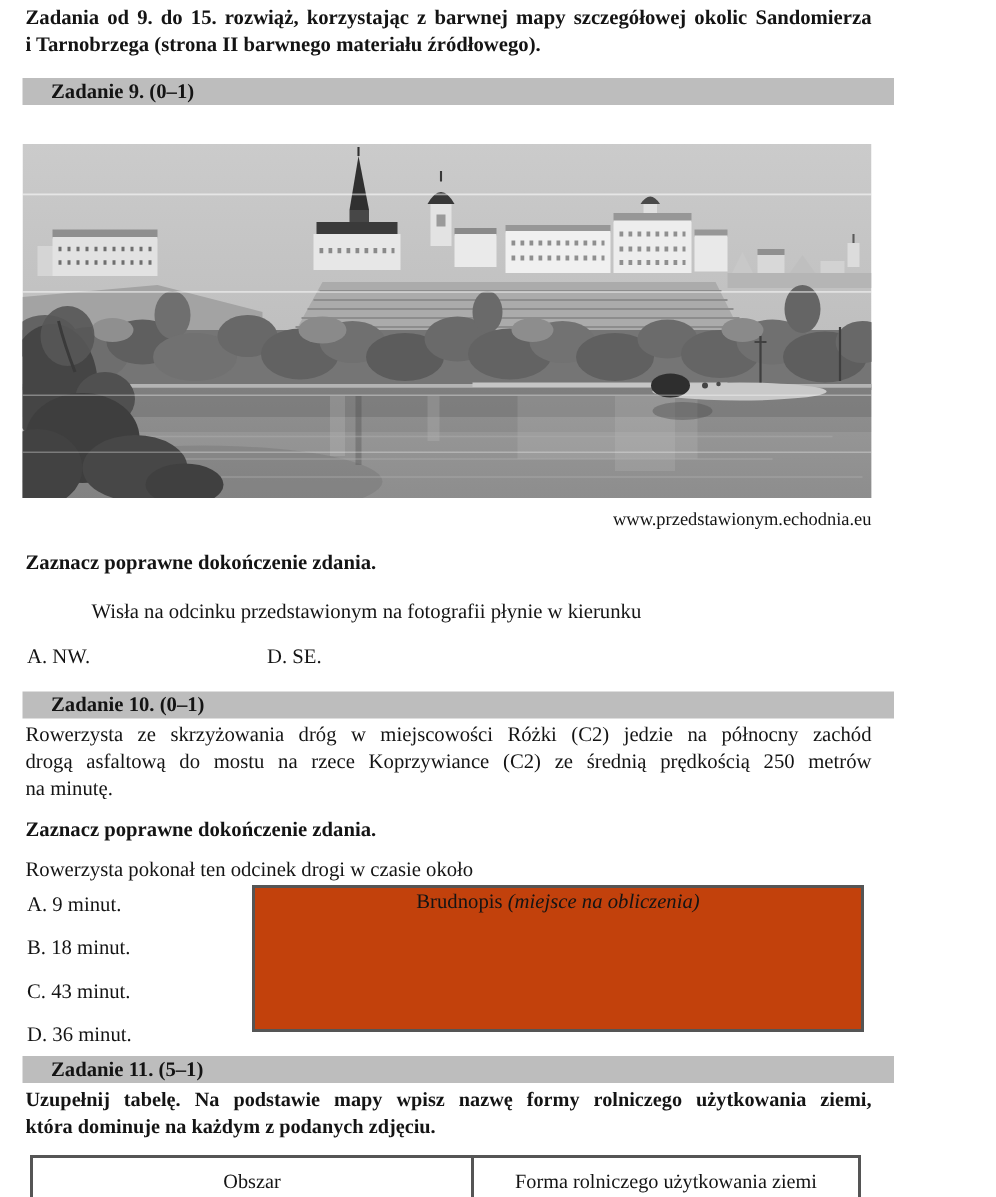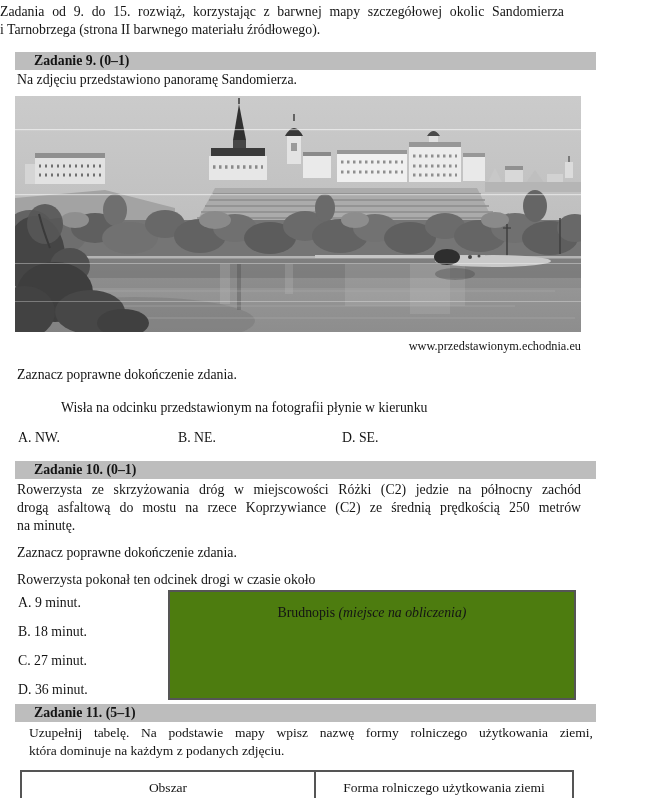--- a/index.html
+++ b/index.html
@@ -3,56 +3,55 @@
 <meta charset="utf-8">
 <style>
   html,body { margin:0; padding:0; background:#ffffff; }
   .page {
     position:relative; width:664px; height:798px; background:#ffffff;
     overflow:hidden; font-family:"Liberation Serif","DejaVu Serif",serif;
     font-size:13.8px; color:#141414; line-height:17.5px;
   }
   .abs { position:absolute; }
   .jline { white-space:nowrap; text-align-last:justify; }
-  .bold { font-weight:normal; }
+  .bold { font-weight:bold; }
   .task-bar {
     background:#bdbdbd; height:18px; line-height:18px;
     font-weight:bold; padding-left:19px; font-size:13.8px;
   }
   .caption { font-size:12.3px; text-align:right; }
   .opts-grid { display:grid; grid-template-columns:160px 164px 160px auto; }
   .opt-line { height:29px; }
   .scratch-box {
-    border:2px solid #555555; width:404px; height:94px; background:#4d7c0f;
-    text-align:center; padding-top:12px;
+    border:2px solid #555555; width:404px; height:94px; background:#c2410c;
+    text-align:center; padding-top:0;
   }
   .scratch-box .it { font-style:italic; }
   table.ans {
     border-collapse:collapse; width:554px; table-layout:fixed;
   }
   table.ans td {
     border:2px solid #555555; height:40px; vertical-align:top;
     text-align:center; padding-top:7px; font-size:13.5px;
   }
   td.col-obszar { width:290px; }
 </style>
 </head>
 <body>
 
 <div class="page">
 
-  <div class="abs" style="left:0; top:3px; width:564px;">
+  <div class="abs" style="left:17px; top:3px; width:564px;font-weight:bold;">
     <div class="jline">Zadania od 9. do 15. rozwiąż, korzystając z barwnej mapy szczegółowej okolic Sandomierza</div>
     <div>i Tarnobrzega (strona II barwnego materiału źródłowego).</div>
   </div>
 
   <div class="abs task-bar" style="left:15px; top:52px; width:562px;">
     <span>Zadanie 9. (0–1)</span>
   </div>
-  <div class="abs" style="left:17px; top:71px;">Na zdjęciu przedstawiono panoramę Sandomierza.</div>
 
   <div class="abs" style="left:15px; top:96px; width:566px; height:236px;">
     <svg width="566" height="236" viewBox="0 0 566 236" xmlns="http://www.w3.org/2000/svg">
       <defs>
         <linearGradient id="skyg" x1="0" y1="0" x2="0" y2="1">
           <stop offset="0" stop-color="#cbcbcb"></stop>
             <stop offset="1" stop-color="#b5b5b5"></stop>
         </linearGradient>
         <linearGradient id="watg" x1="0" y1="0" x2="0" y2="1">
           <stop offset="0" stop-color="#9b9b9b"></stop>
@@ -188,51 +187,50 @@
     </svg>
   </div>
 
   <div class="abs caption" style="left:17px; top:338px; width:564px;">www.przedstawionym.echodnia.eu</div>
 
   <div class="abs bold" style="left:17px; top:366px;">Zaznacz poprawne dokończenie zdania.</div>
   <div class="abs" style="left:17px; top:399px;margin-left:44px;">Wisła na odcinku przedstawionym na fotografii płynie w kierunku</div>
 
   <div class="abs opts-grid" style="left:18px; top:429px; width:563px;">
     <div><span>A.</span> <span>NW.</span></div>
-    <div><span>B.</span> <span>NE.</span></div>
     <div><span>D.</span> <span>SE.</span></div>
   </div>
 
   <div class="abs task-bar" style="left:15px; top:461px; width:562px;">
     <span>Zadanie 10. (0–1)</span>
   </div>
   <div class="abs" style="left:17px; top:481px; width:564px; line-height:18px;">
     <div class="jline">Rowerzysta ze skrzyżowania dróg w miejscowości Różki (C2) jedzie na północny zachód</div>
     <div class="jline">drogą asfaltową do mostu na rzece Koprzywiance (C2) ze średnią prędkością 250 metrów</div>
     <div>na minutę.</div>
   </div>
   <div class="abs bold" style="left:17px; top:544px;">Zaznacz poprawne dokończenie zdania.</div>
   <div class="abs" style="left:17px; top:571px;">Rowerzysta pokonał ten odcinek drogi w czasie około</div>
 
   <div class="abs" style="left:18px; top:594px;">
     <div class="opt-line"><span>A.</span> <span>9 minut.</span></div>
     <div class="opt-line"><span>B.</span> <span>18 minut.</span></div>
-    <div class="opt-line"><span>C.</span> <span>27 minut.</span></div>
+    <div class="opt-line"><span>C.</span> <span>43 minut.</span></div>
     <div class="opt-line"><span>D.</span> <span>36 minut.</span></div>
   </div>
 
   <div class="abs scratch-box" style="left:168px; top:590px;">
     <span>Brudnopis</span>
     <span class="it">(miejsce na obliczenia)</span>
   </div>
 
   <div class="abs task-bar" style="left:15px; top:704px; width:562px;">
     <span>Zadanie 11. (5–1)</span>
   </div>
-  <div class="abs bold" style="left:17px; top:724px; width:564px; font-size:13.5px; line-height:18px;margin-left:12px;">
+  <div class="abs bold" style="left:17px; top:724px; width:564px; font-size:13.5px; line-height:18px;">
     <div class="jline">Uzupełnij tabelę. Na podstawie mapy wpisz nazwę formy rolniczego użytkowania ziemi,</div>
     <div>która dominuje na każdym z podanych zdjęciu.</div>
   </div>
 
   <table class="ans abs" style="left:20px; top:770px;">
     <tbody>
         <tr>
       <td class="col-obszar">Obszar</td>
       <td>Forma rolniczego użytkowania ziemi</td>
     </tr>

